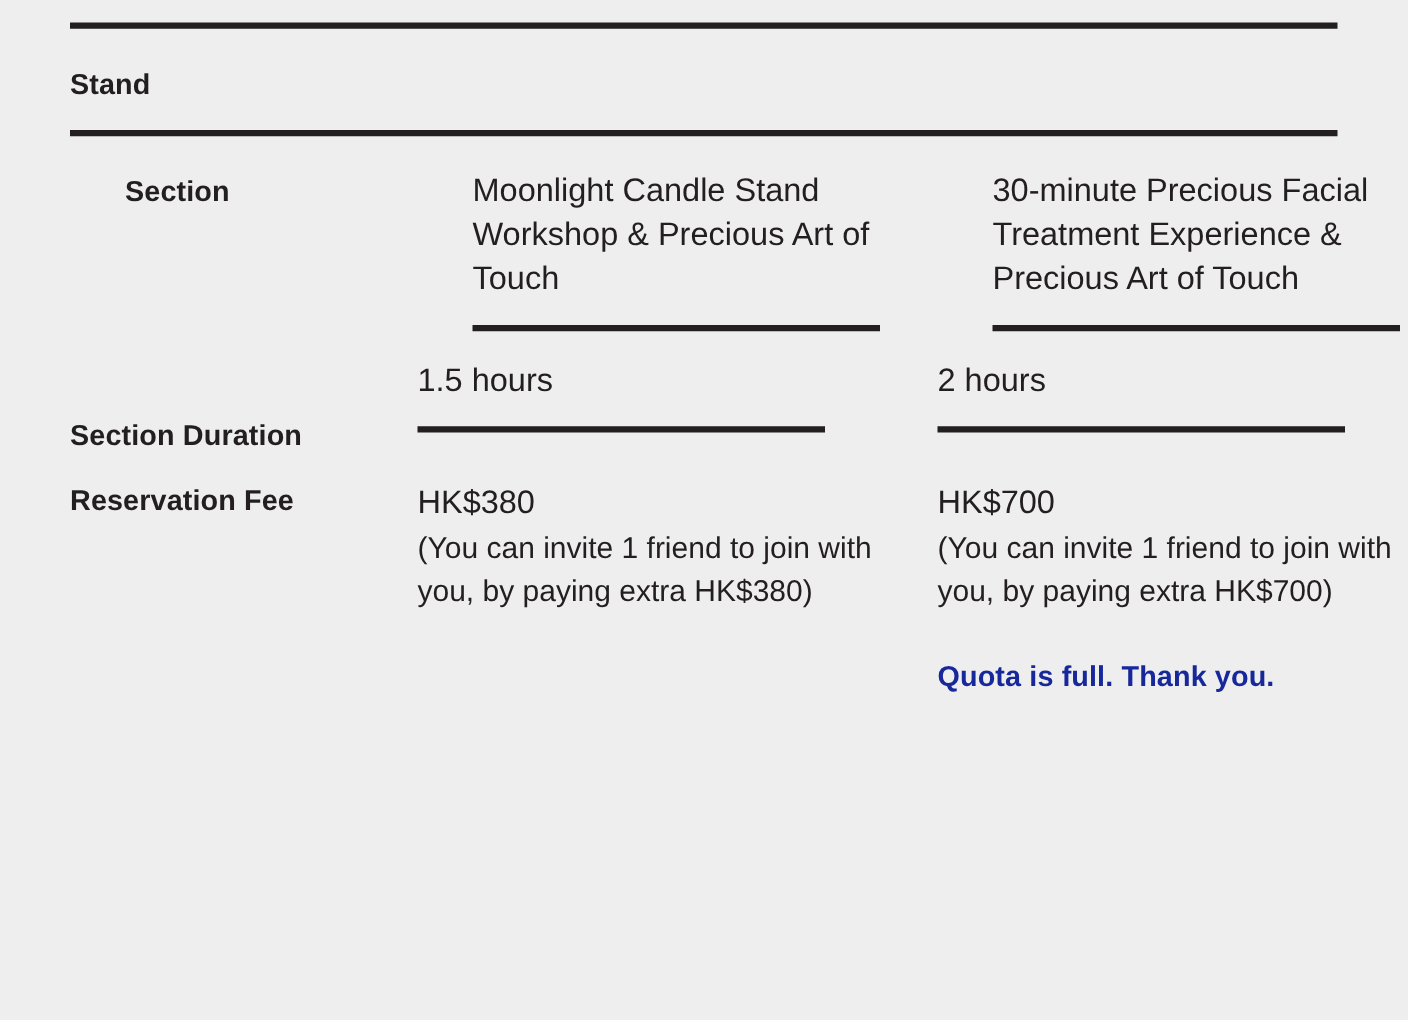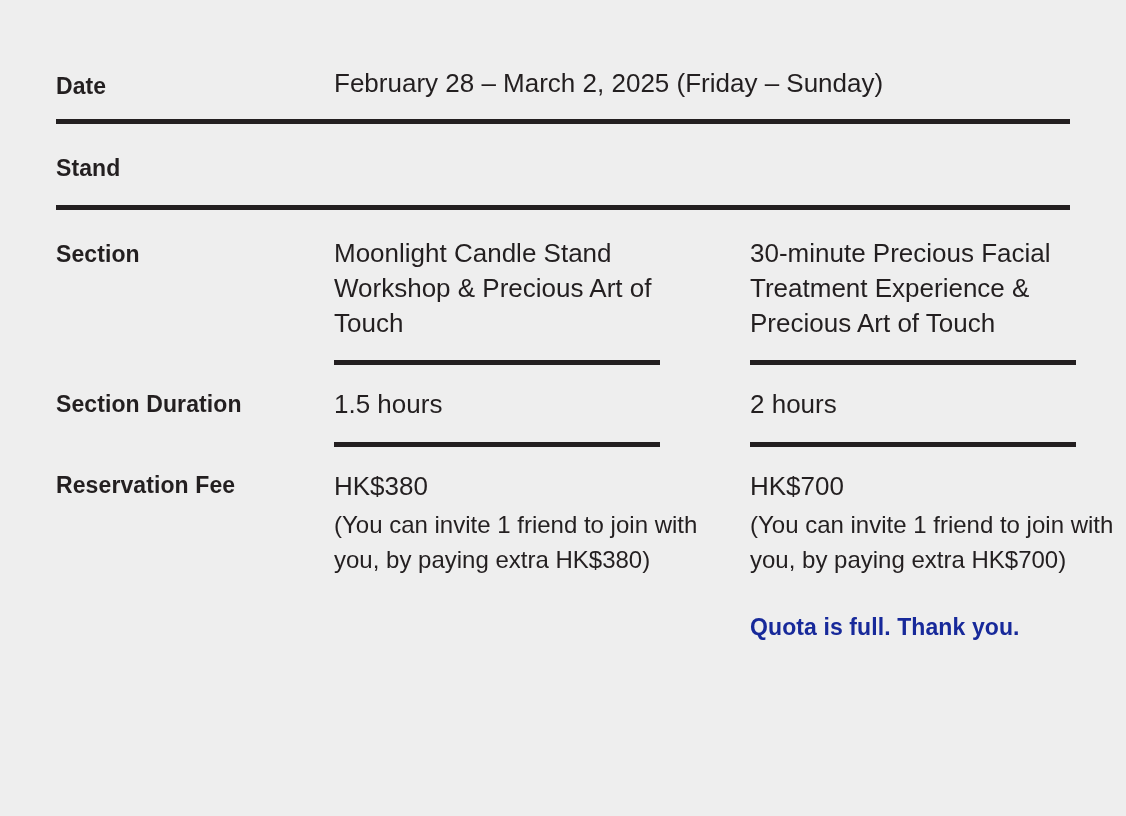--- a/index.html
+++ b/index.html
@@ -69,36 +69,36 @@
   .cols {
     display: flex;
   }
   .col {
     width: 378px;
     flex: 0 0 378px;
   }
   .col.first { margin-right: 38px; }
 
   .block-section { padding-top: 26px; }
-  .block-section .label-cell { padding-top: 4px; }
+  .block-section .label-cell { padding-top: 4px; margin-left: 44px; }
 
   .section-text {
     font-size: 26px;
     line-height: 1.34;
   }
 
   .rule-col {
     height: 5px;
     background: #231f20;
     width: 326px;
     margin-top: 20px;
   }
 
   .block-duration { padding-top: 23px; }
-  .block-duration .label-cell { padding-top: 2px; }
+  .block-duration .label-cell { padding-top: 2px; margin-top: 44px; }
   .duration-text { font-size: 26px; line-height: 1.3; }
 
   .block-fee { padding-top: 22px; }
   .block-fee .label-cell { padding-top: 2px; }
   .fee-amount {
     font-size: 26px;
     line-height: 1.34;
   }
   .fee-note {
     font-size: 24px;
@@ -111,24 +111,20 @@
     font-weight: bold;
     color: #17299a;
     letter-spacing: 0.1px;
   }
 </style>
 </head>
 <body>
 
 <div class="sheet">
 
-  <div class="row block-date">
-    <div class="label-cell">Date</div>
-    <div class="value-cell">February 28 – March 2, 2025 (Friday – Sunday)</div>
-  </div>
   <div class="rule-full"></div>
 
   <div class="row block-venue">
     <div class="label-cell">Stand</div>
   </div>
   <div class="rule-full second"></div>
 
   <div class="row block-section">
     <div class="label-cell">Section</div>
     <div class="value-cell">

